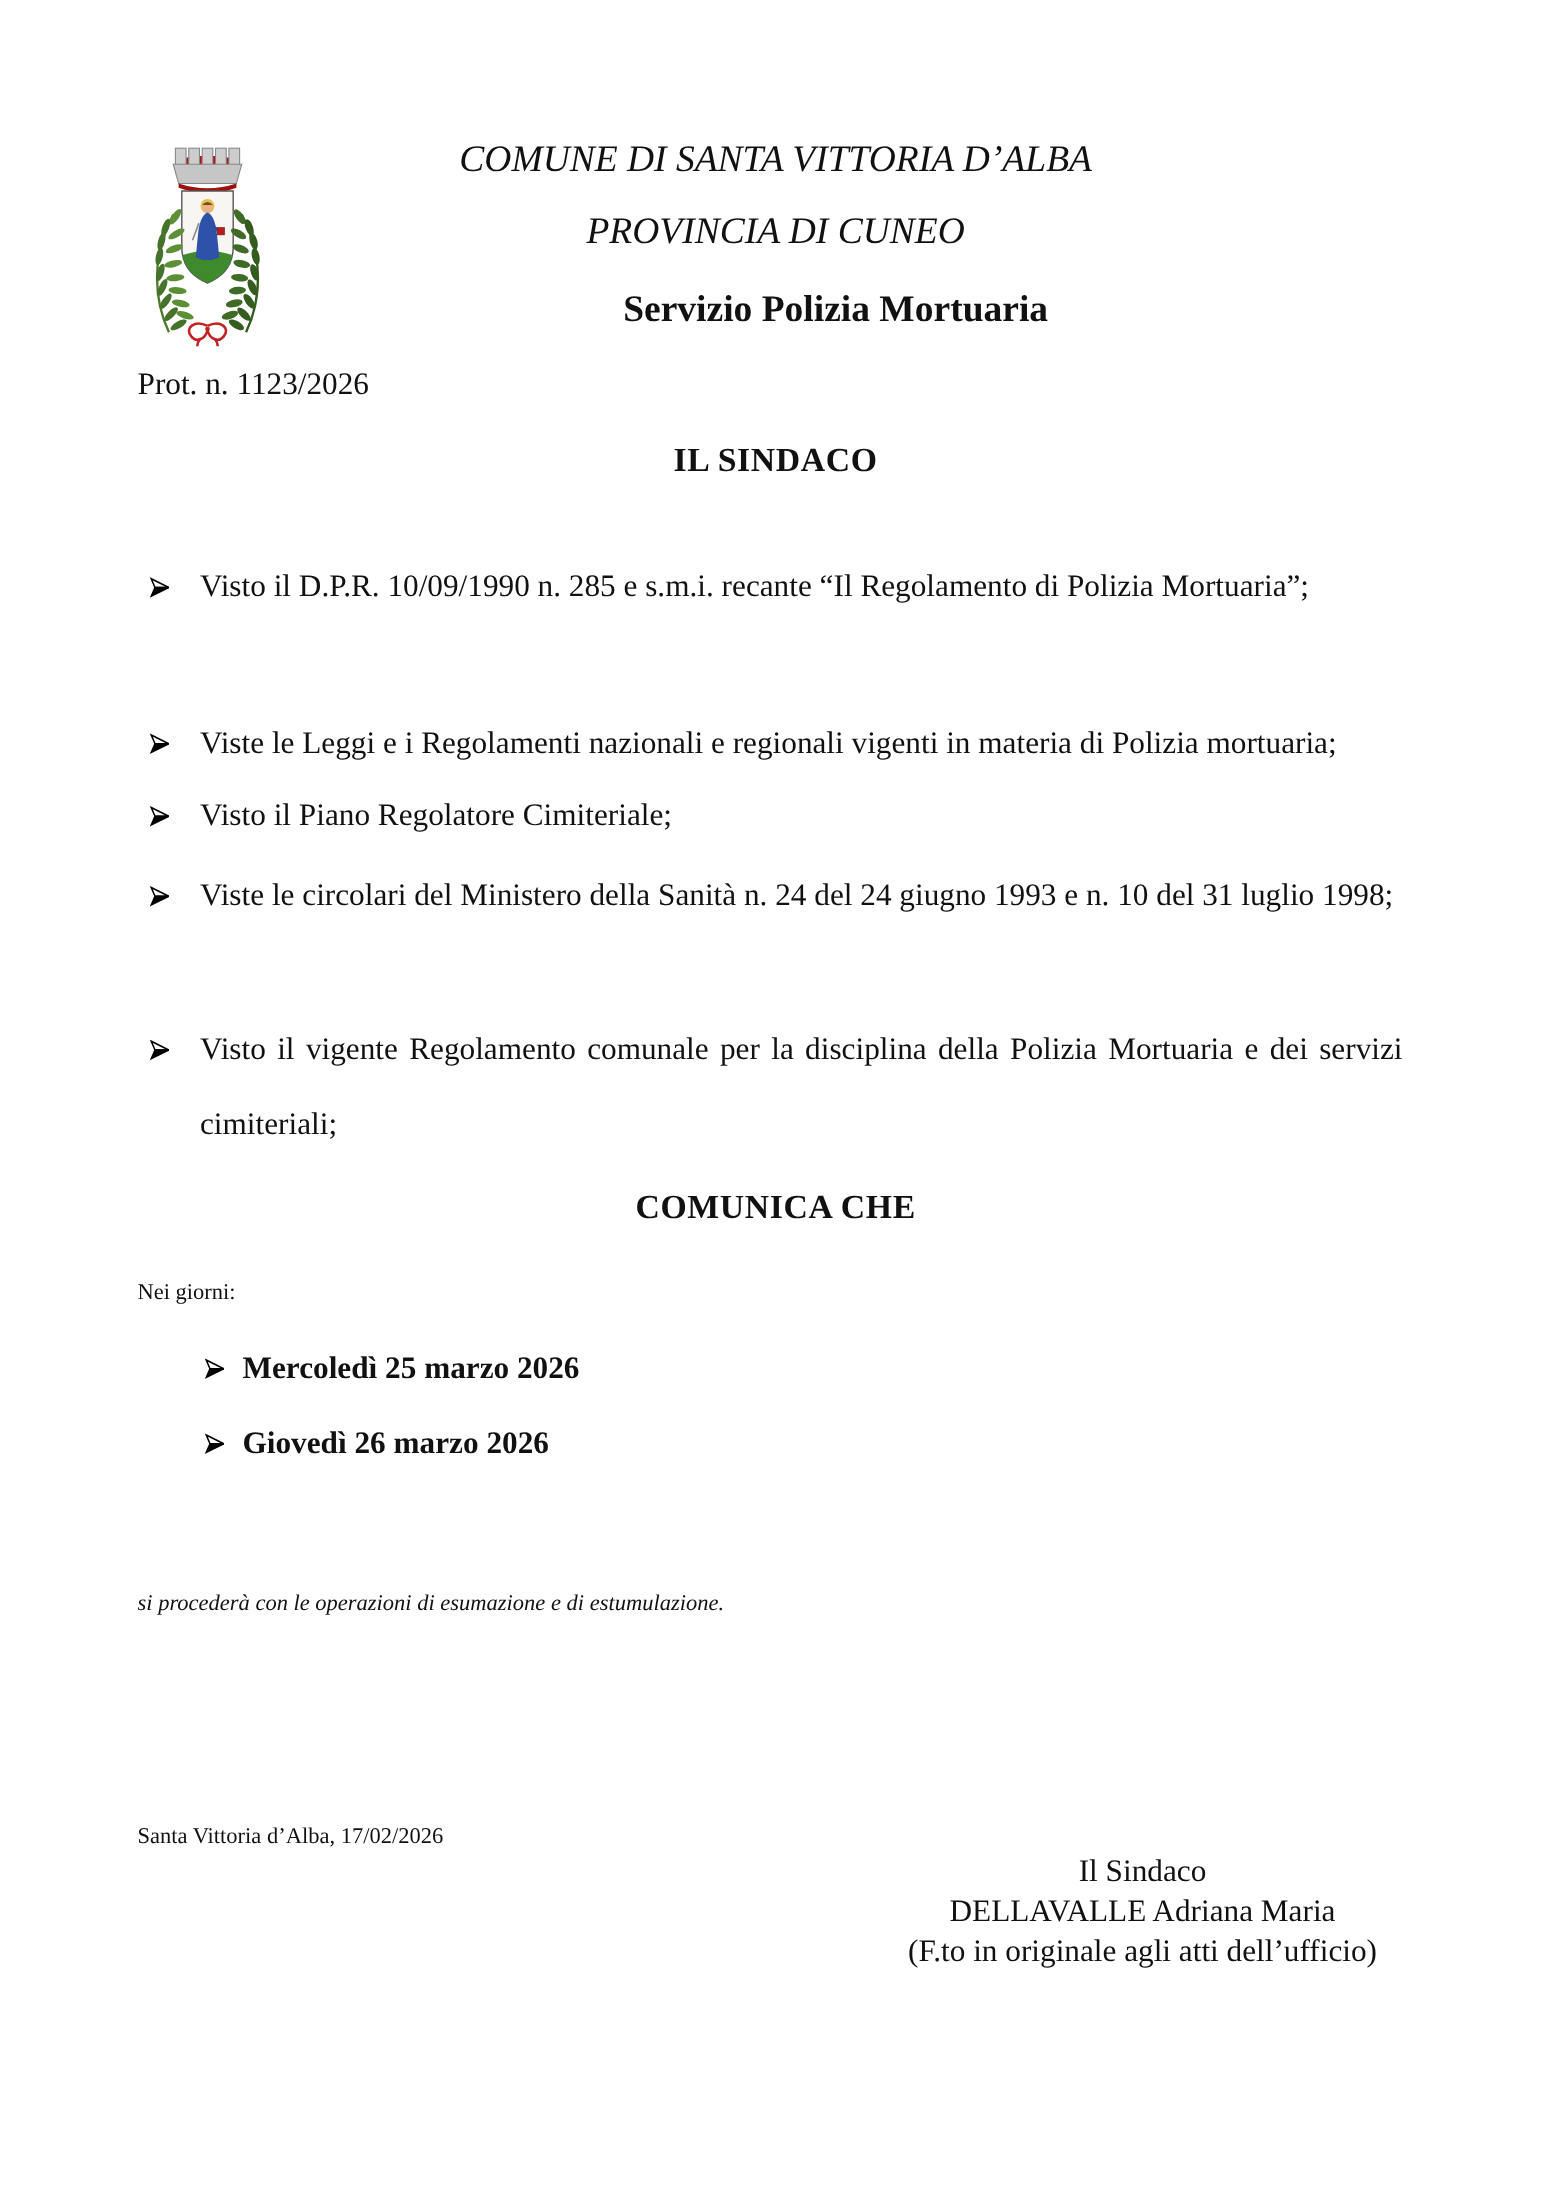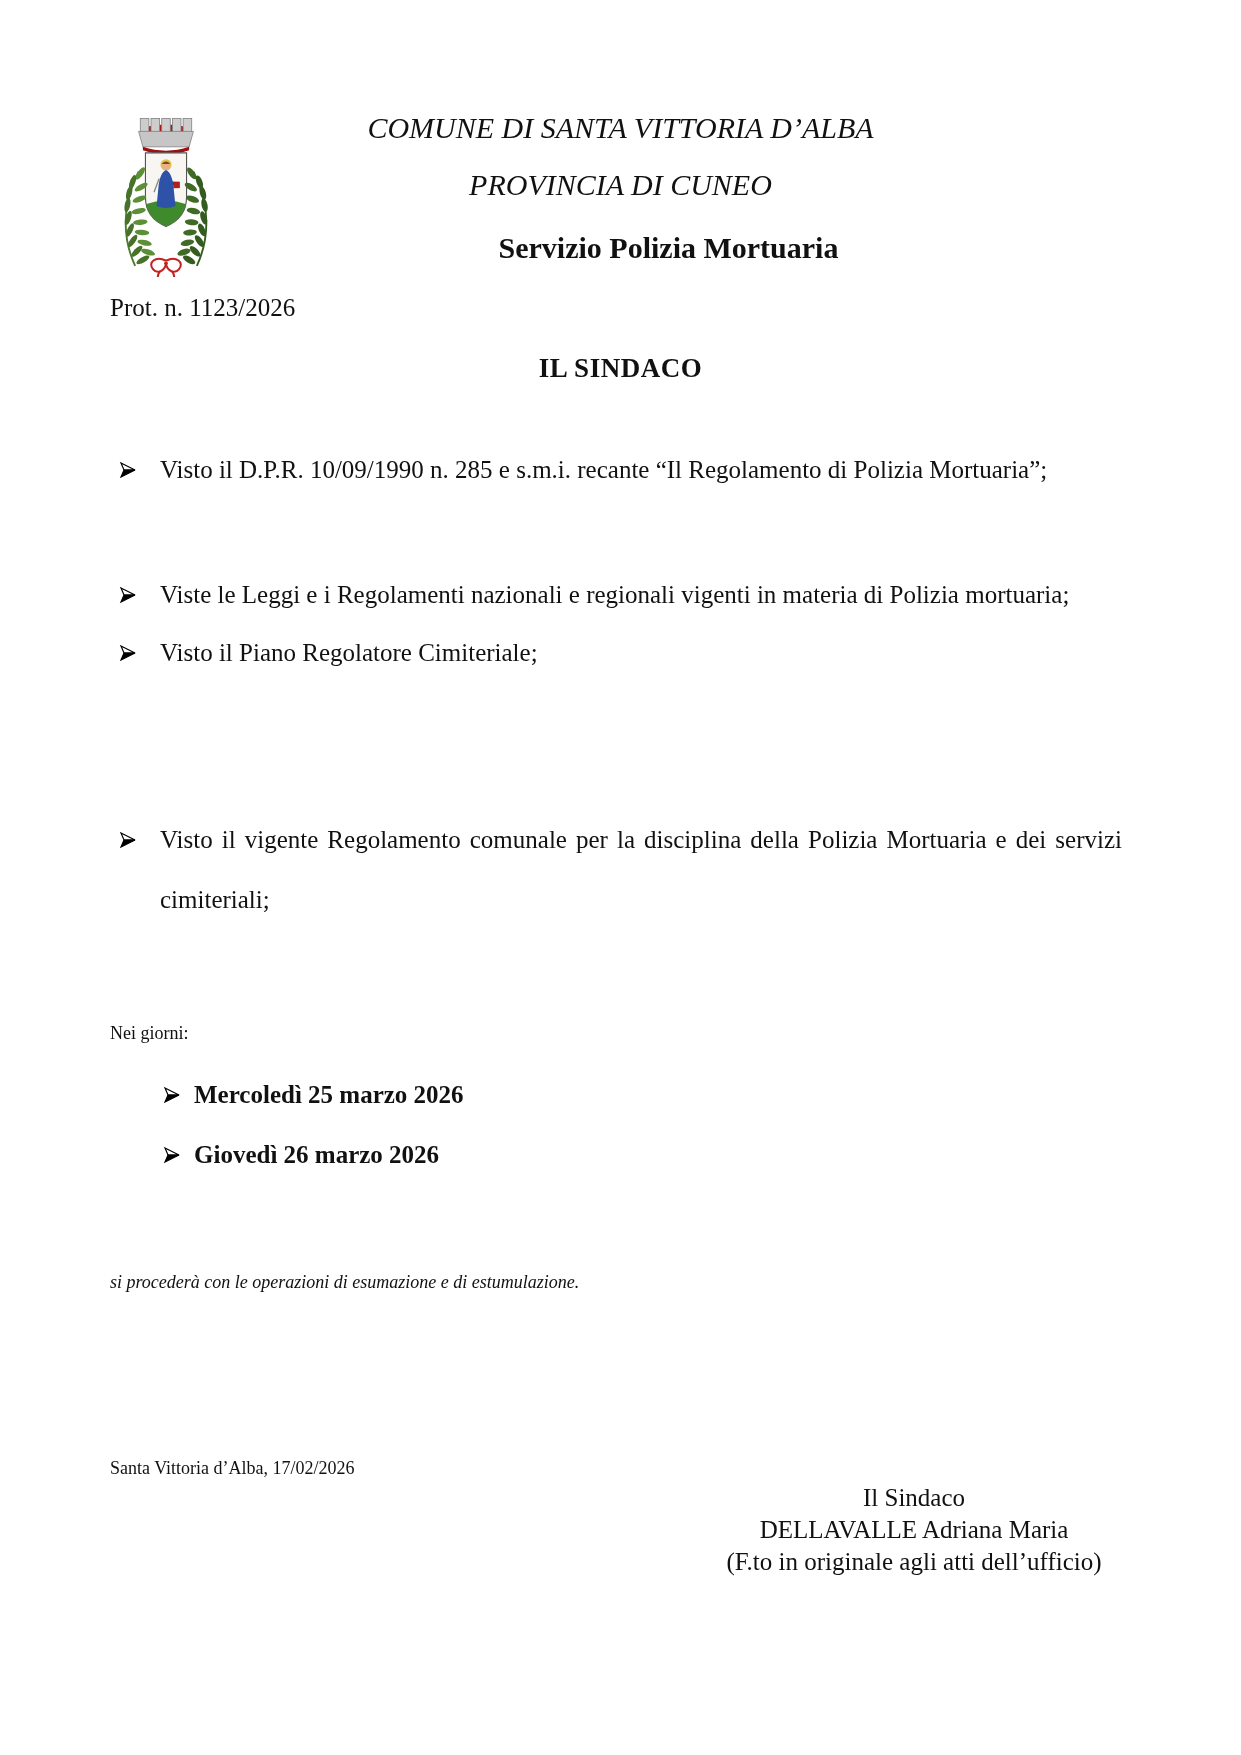--- a/index.html
+++ b/index.html
@@ -157,30 +157,40 @@
   </div>
   <div class="abs premise" style="top:623px;">
     <span class="bullet">
         <svg viewBox="0 0 20 20">
           <polygon points="3,3 17,10 6,10" fill="#fff" stroke="#000" stroke-width="1.2"></polygon>
           <polygon points="6,10 17,10 3,17" fill="#000" stroke="#000" stroke-width="1.2"></polygon>
         </svg>
       </span>
     <span>Visto il Piano Regolatore Cimiteriale;</span>
   </div>
+  <div class="abs premise" style="top:687px;">
+    <span class="bullet">
+        <svg viewBox="0 0 20 20">
+          <polygon points="3,3 17,10 6,10" fill="#fff" stroke="#000" stroke-width="1.2"></polygon>
+          <polygon points="6,10 17,10 3,17" fill="#000" stroke="#000" stroke-width="1.2"></polygon>
+        </svg>
+      </span>
+    <span>Viste le circolari del Ministero della Sanità n. 24 del 24 giugno 1993 e n. 10 del 31 luglio 1998;</span>
+  </div>
   <div class="abs premise" style="top:810px;">
     <span class="bullet">
         <svg viewBox="0 0 20 20">
           <polygon points="3,3 17,10 6,10" fill="#fff" stroke="#000" stroke-width="1.2"></polygon>
           <polygon points="6,10 17,10 3,17" fill="#000" stroke="#000" stroke-width="1.2"></polygon>
         </svg>
       </span>
     <span>Visto il vigente Regolamento comunale per la disciplina della Polizia Mortuaria e dei servizi cimiteriali;</span>
   </div>
 
+  <div class="abs center sec-title" style="top:945px;">COMUNICA CHE</div>
 
   <div class="abs content body-text" style="top:1003px;">Nei giorni:</div>
 
   <div class="abs content" style="top:1065px;">
     <div class="date-item">
       <span class="bullet">
           <svg viewBox="0 0 20 20">
             <polygon points="3,3 17,10 6,10" fill="#fff" stroke="#000" stroke-width="1.2"></polygon>
             <polygon points="6,10 17,10 3,17" fill="#000" stroke="#000" stroke-width="1.2"></polygon>
           </svg>

